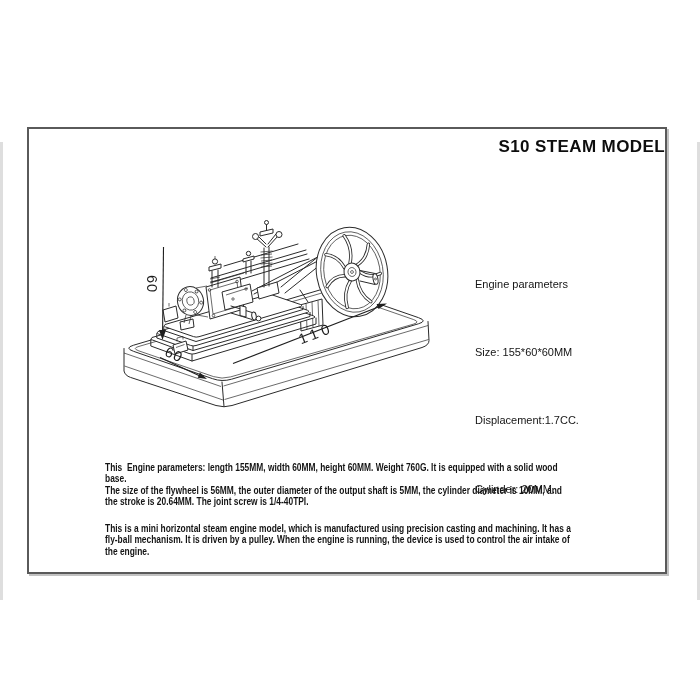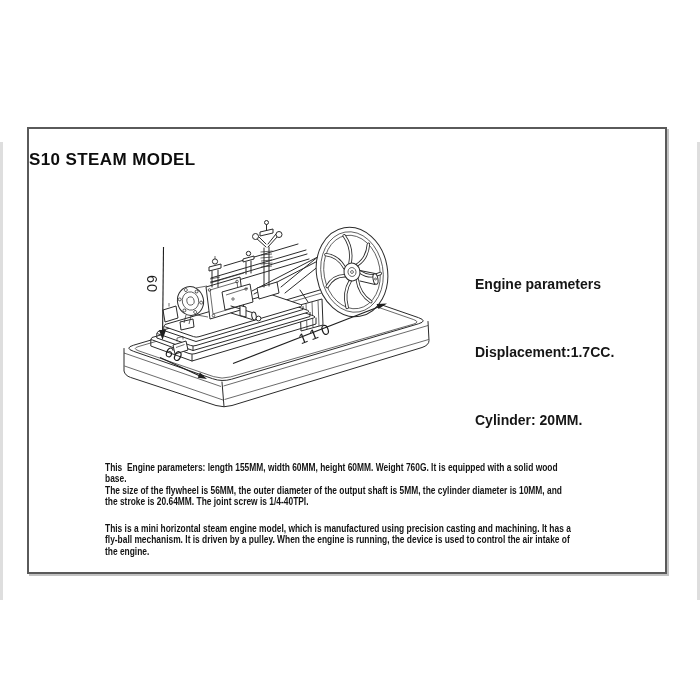--- a/index.html
+++ b/index.html
@@ -4,23 +4,23 @@
 <style>
   html,body{margin:0;padding:0;background:#ffffff;}
   .canvas{position:relative;width:700px;height:700px;background:#ffffff;overflow:hidden;
           font-family:"Liberation Sans", sans-serif;color:#161616;}
   .edge{position:absolute;top:142px;height:458px;width:3px;background:#dedede;}
   .edge.left{left:0;}
   .edge.right{right:0;}
   .frame{position:absolute;left:27px;top:127px;width:640px;height:447px;
          box-sizing:border-box;border:2px solid #5a5a5a;background:#ffffff;
          box-shadow:2px 2px 0 0 #c2c2c2;}
-  .title{margin-top:21px;text-align:left;font-size:17px;font-weight:700;
+  .title{margin-top:8px;text-align:right;font-size:17px;font-weight:700;
          letter-spacing:0.4px;color:#0d0d0d;}
-  .params{position:absolute;left:446px;top:98px;font-size:14px;font-weight:700;
+  .params{position:absolute;left:446px;top:98px;font-size:11px;font-weight:400;
           line-height:22.8px;white-space:pre;color:#151515;}
   .desc{position:absolute;left:76px;font-size:10.5px;font-weight:700;line-height:11.4px;
         white-space:pre;transform:scaleX(0.80);transform-origin:left top;color:#141414;}
   .desc.p1{top:333px;}
   .desc.p2{top:394px;}
   svg.art{position:absolute;left:0;top:0;}
   .ln{stroke:#2b2b2b;stroke-width:1;fill:none;stroke-linecap:round;stroke-linejoin:round;}
   .lnw{stroke:#2b2b2b;stroke-width:1;fill:#ffffff;stroke-linejoin:round;}
   .thin{stroke:#2b2b2b;stroke-width:0.7;fill:none;}
   .sb{stroke:#2b2b2b;stroke-width:3.4;fill:none;stroke-linecap:round;}
@@ -35,20 +35,21 @@
 <div class="canvas">
 
   <div class="edge left"></div>
   <div class="edge right"></div>
 
   <div class="frame">
     <div class="title">S10 STEAM MODEL</div>
 
     <div class="params">
       <div>Engine parameters</div>
+      <div>Size: 155*60*60MM</div>
       <div>Displacement:1.7CC.</div>
       <div>Cylinder: 20MM.</div>
     </div>
 
     <div class="desc p1">This  Engine parameters: length 155MM, width 60MM, height 60MM. Weight 760G. It is equipped with a solid wood
 base.
 The size of the flywheel is 56MM, the outer diameter of the output shaft is 5MM, the cylinder diameter is 10MM, and
 the stroke is 20.64MM. The joint screw is 1/4-40TPI.</div>
     <div class="desc p2">This is a mini horizontal steam engine model, which is manufactured using precision casting and machining. It has a
 fly-ball mechanism. It is driven by a pulley. When the engine is running, the device is used to control the air intake of

